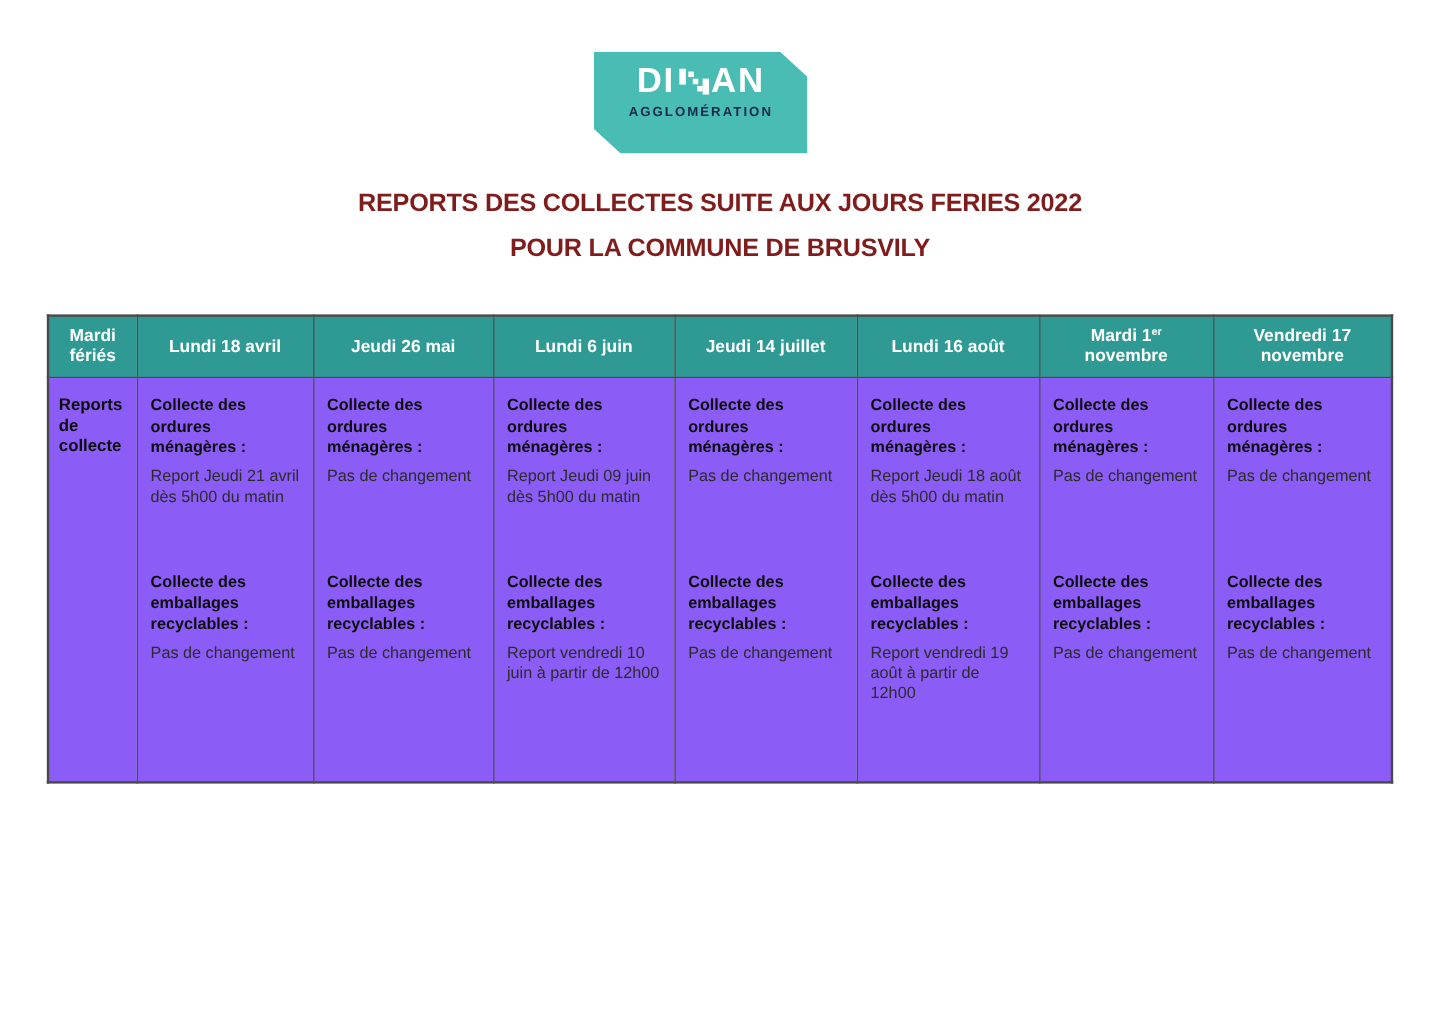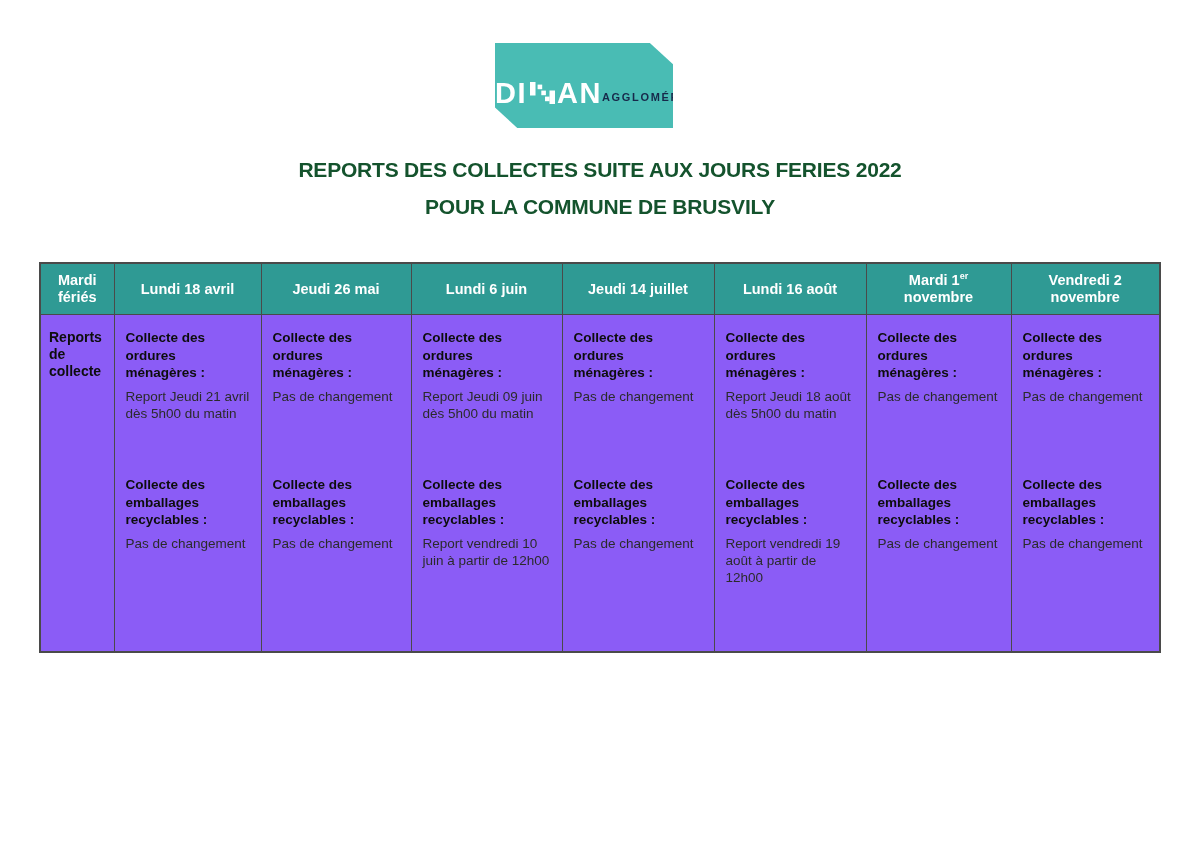--- a/index.html
+++ b/index.html
@@ -11,38 +11,38 @@
     overflow:hidden;
   }
   .page { position:absolute; inset:0; }
 
   
   .logo {
     position:absolute; left:495px; top:43px;
     width:178px; height:85px;
     background:#49BCB4;
     clip-path:polygon(0 0, 87% 0, 100% 25%, 100% 100%, 12.5% 100%, 0 76%);
-    display:flex; flex-direction:row; align-items:center;
+    display:flex; flex-direction:column; align-items:center;
     padding-top:14px; box-sizing:border-box;
   }
   .logo-word {
     display:flex; align-items:flex-end;
     color:#ffffff; font-weight:900; font-size:29px;
     letter-spacing:1.5px; line-height:22px; height:22px;
   }
   .logo-n { display:block; margin:0 2px 0 3px; }
   .logo-sub {
     margin-top:9px;
     color:#17294A; font-weight:700; font-size:11px; letter-spacing:1.7px;
   }
 
   
   .title-line {
     position:absolute; left:0; width:1200px; text-align:center;
-    font-weight:900; color:#14532d; font-size:21px; letter-spacing:-0.2px;
+    font-weight:900; color:#7f1d1d; font-size:21px; letter-spacing:-0.2px;
   }
   .title-line.l1 { top:158px; }
   .title-line.l2 { top:195px; }
 
   
   .table-wrap { position:absolute; left:39px; top:262px; }
   table.collectes {
     border-collapse:collapse; table-layout:fixed; width:1121px;
     border:2px solid #4a4a4a;
   }
@@ -105,21 +105,21 @@
       </colgroup>
       <thead>
         <tr>
           <th>Mardi fériés</th>
           <th>Lundi 18 avril</th>
           <th>Jeudi 26 mai</th>
           <th>Lundi 6 juin</th>
           <th>Jeudi 14 juillet</th>
           <th>Lundi 16 août</th>
           <th><span>Mardi 1</span><sup>er</sup><span> novembre</span></th>
-          <th>Vendredi 2 novembre</th>
+          <th>Vendredi 17 novembre</th>
         </tr>
       </thead>
       <tbody>
         <tr>
           <td class="rowlabel">Reports de collecte</td>
 
           <td>
             <div class="block1">
               <p class="hd">Collecte des ordures ménagères&nbsp;:</p>
               <p class="detail">Report Jeudi 21 avril dès 5h00 du matin</p>

